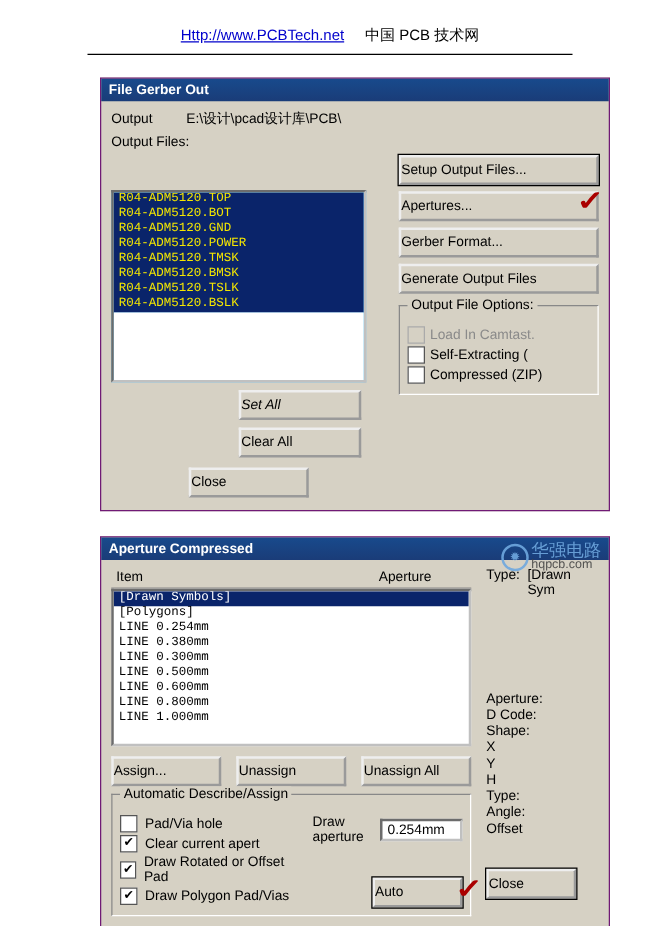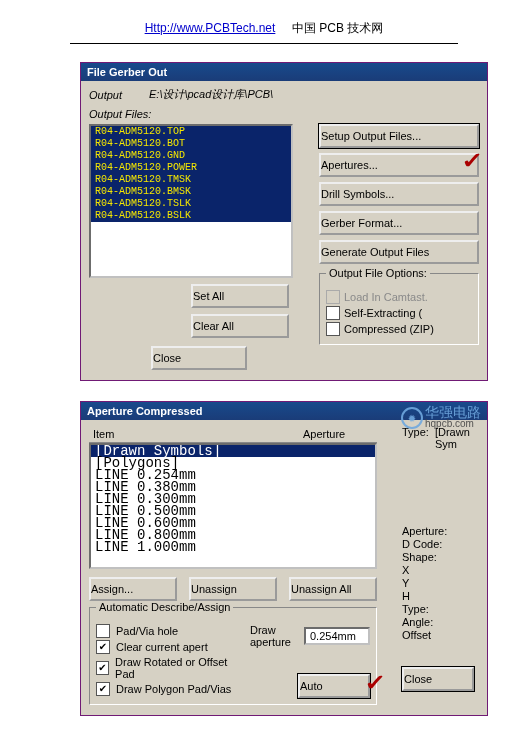--- a/index.html
+++ b/index.html
@@ -39,33 +39,34 @@
     color: #fff;
     font-weight: bold;
     font-size: 11px;
     padding: 3px 6px;
   }
   .inner {
     padding: 6px 8px 10px 8px;
     position: relative;
   }
   .row { display: flex; align-items: center; gap: 6px; }
-  .lab { color: #000; font-size: 11px; font-style: italic; }
+  .lab { color: #000; font-size: 11px; }
 
   
   .gerb-body { display: flex; gap: 10px; }
   .gerb-left { flex: 1; }
   .gerb-right { width: 160px; display: flex; flex-direction: column; gap: 5px; align-items: stretch; }
 
   .file-list-wrap {
     background: #7dd3fc;
     border: 2px inset #c0c0c0;
     width: 200px;
     height: 150px;
     overflow: hidden;
+    margin-top: 28px;
   }
   .file-list-header {
     background: #0a246a;
     height: 96px;
     overflow: hidden;
   }
   .file-list-header div {
     color: #f4e600;
     font-family: "Terminal", "Courier New", monospace;
     font-size: 10px;
@@ -120,38 +121,38 @@
   .red-check {
     position:absolute;
     color:#a00;
     font-size:22px;
     font-weight:bold;
     pointer-events:none;
     transform: scaleX(1.2);
   }
 
   
-  .aperture-body { display:flex; gap:25px; }
+  .aperture-body { display:flex; gap:12px; }
   .aperture-left { flex:1; }
   .aperture-right { width:92px; font-size:11px; padding-top:0;}
 
   .item-head {
     display:flex;
     border-bottom:1px solid #888;
     background:#d6d1c4;
     font-size:11px;
   }
   .item-head span { padding:2px 4px; }
   .item-list {
     background:#fff;
     border:2px inset #c0c0c0;
     height:122px;
     overflow:hidden;
     font-family:"Courier New", monospace;
-    font-size:14px;
+    font-size:10px;
     line-height:12px;
   }
   .item-list div { padding:0 4px; white-space:nowrap;}
   .item-list .sel { background:#0a246a; color:#fff;}
 
   .ap-btn-row { display:flex; gap:12px; margin:8px 0 6px 0;}
   .ap-btn-row .win-btn{ width:88px;}
 
   .auto-row { display:flex; align-items:center; gap:6px; margin:2px 0;}
   .txt-inset {
@@ -214,36 +215,35 @@
               <div>R04-ADM5120.TMSK</div>
               <div>R04-ADM5120.BMSK</div>
               <div>R04-ADM5120.TSLK</div>
               <div>R04-ADM5120.BSLK</div>
 
             </div>
             <div class="file-list-rest"></div>
           </div>
           <div class="btn-row" style="width:200px;">
             <span style="flex:1"></span>
-            <span class="win-btn" style="width:96px;">Set All</span>
+            <span class="win-btn" style="width:96px;font-style:italic;">Set All</span>
           </div>
           <div class="btn-row" style="width:200px;">
             <span style="flex:1"></span>
             <span class="win-btn" style="width:96px;">Clear All</span>
           </div>
           <div style="text-align:center; margin-top:8px;">
             <span class="win-btn" style="width:96px;">Close</span>
           </div>
         </div>
 
         <div class="gerb-right" style="position:relative;">
           <span class="win-btn wide black-outline">Setup Output Files...</span>
           <span class="win-btn wide">Apertures...</span>
           <span class="red-check" style="right:-2px; top:24px;">✓</span>
-          <span class="win-btn wide">Drill Symbols...</span>
           <span class="win-btn wide">Gerber Format...</span>
           <span class="win-btn wide">Generate Output Files</span>
 
           <div class="groupbox">
             <span class="legend">Output File Options:</span>
             <div class="chk-row disabled">
               <span class="chk-box"></span>
               <span>Load In Camtast.</span>
             </div>
             <div class="chk-row">

